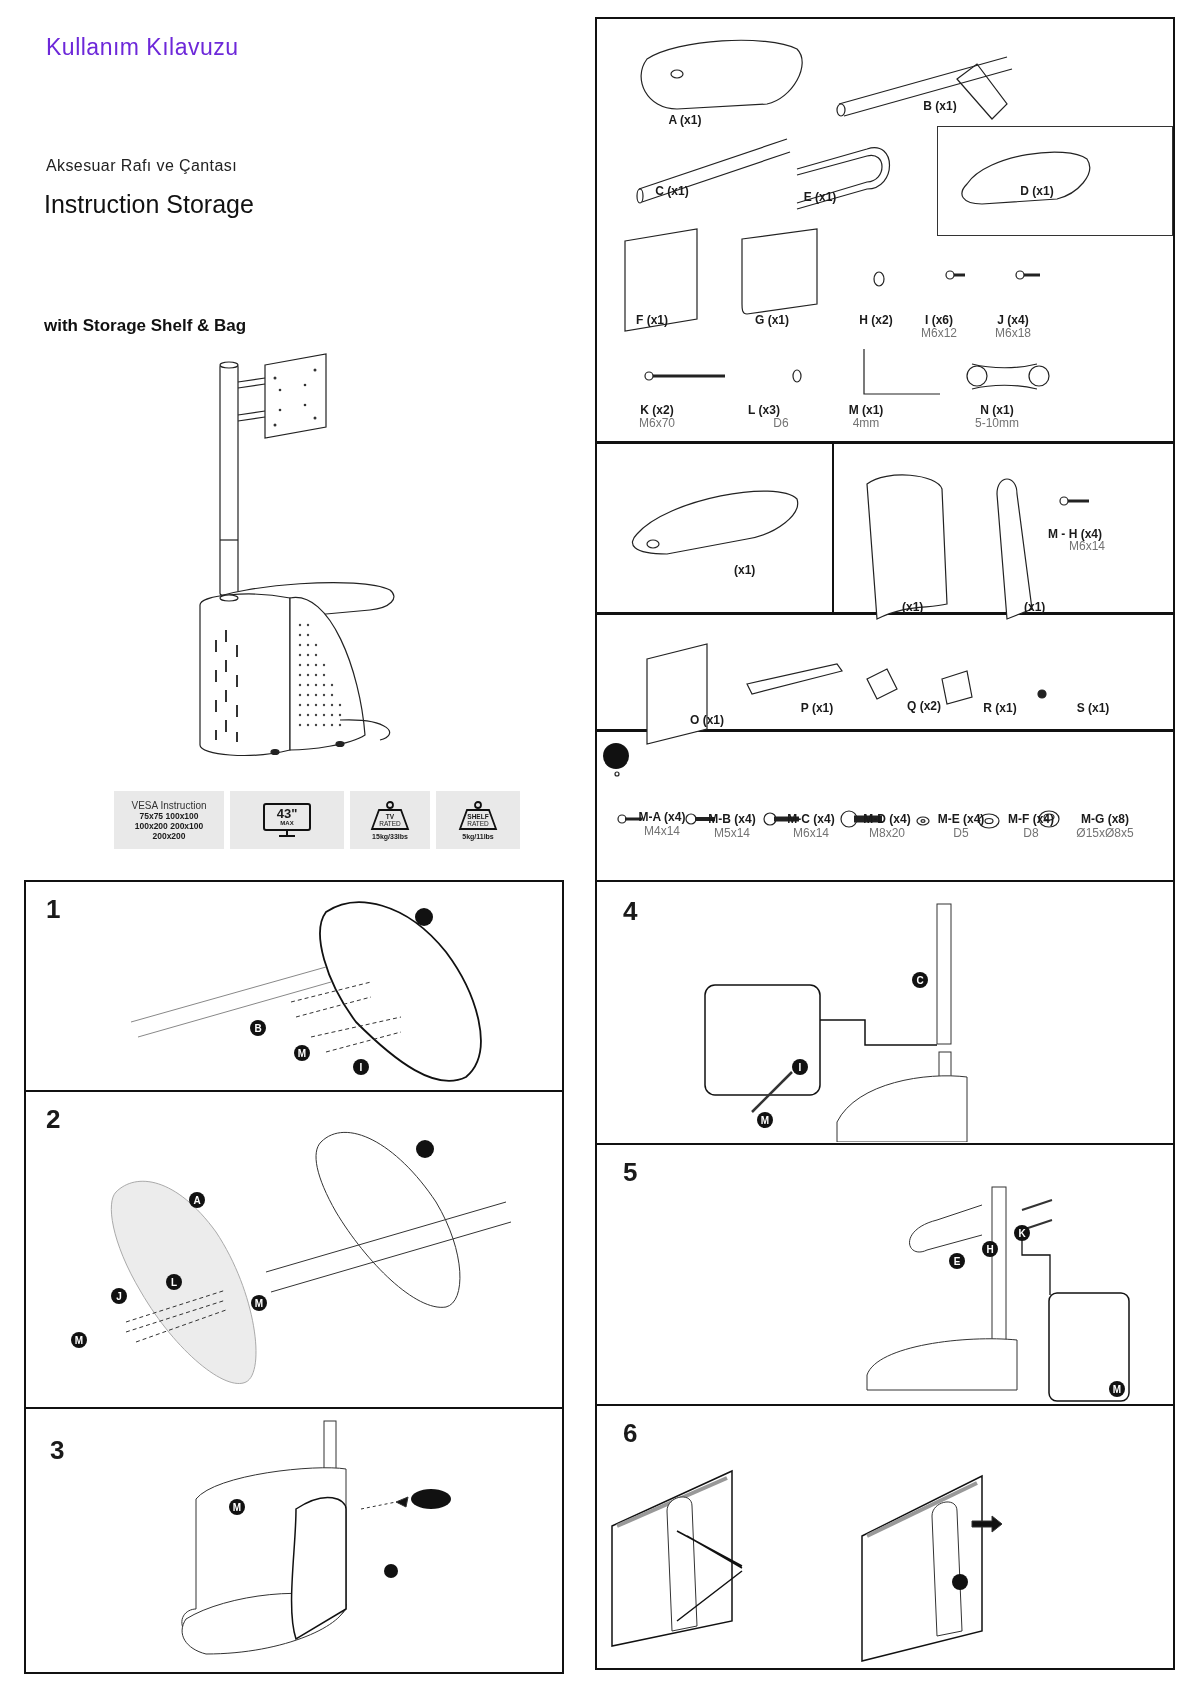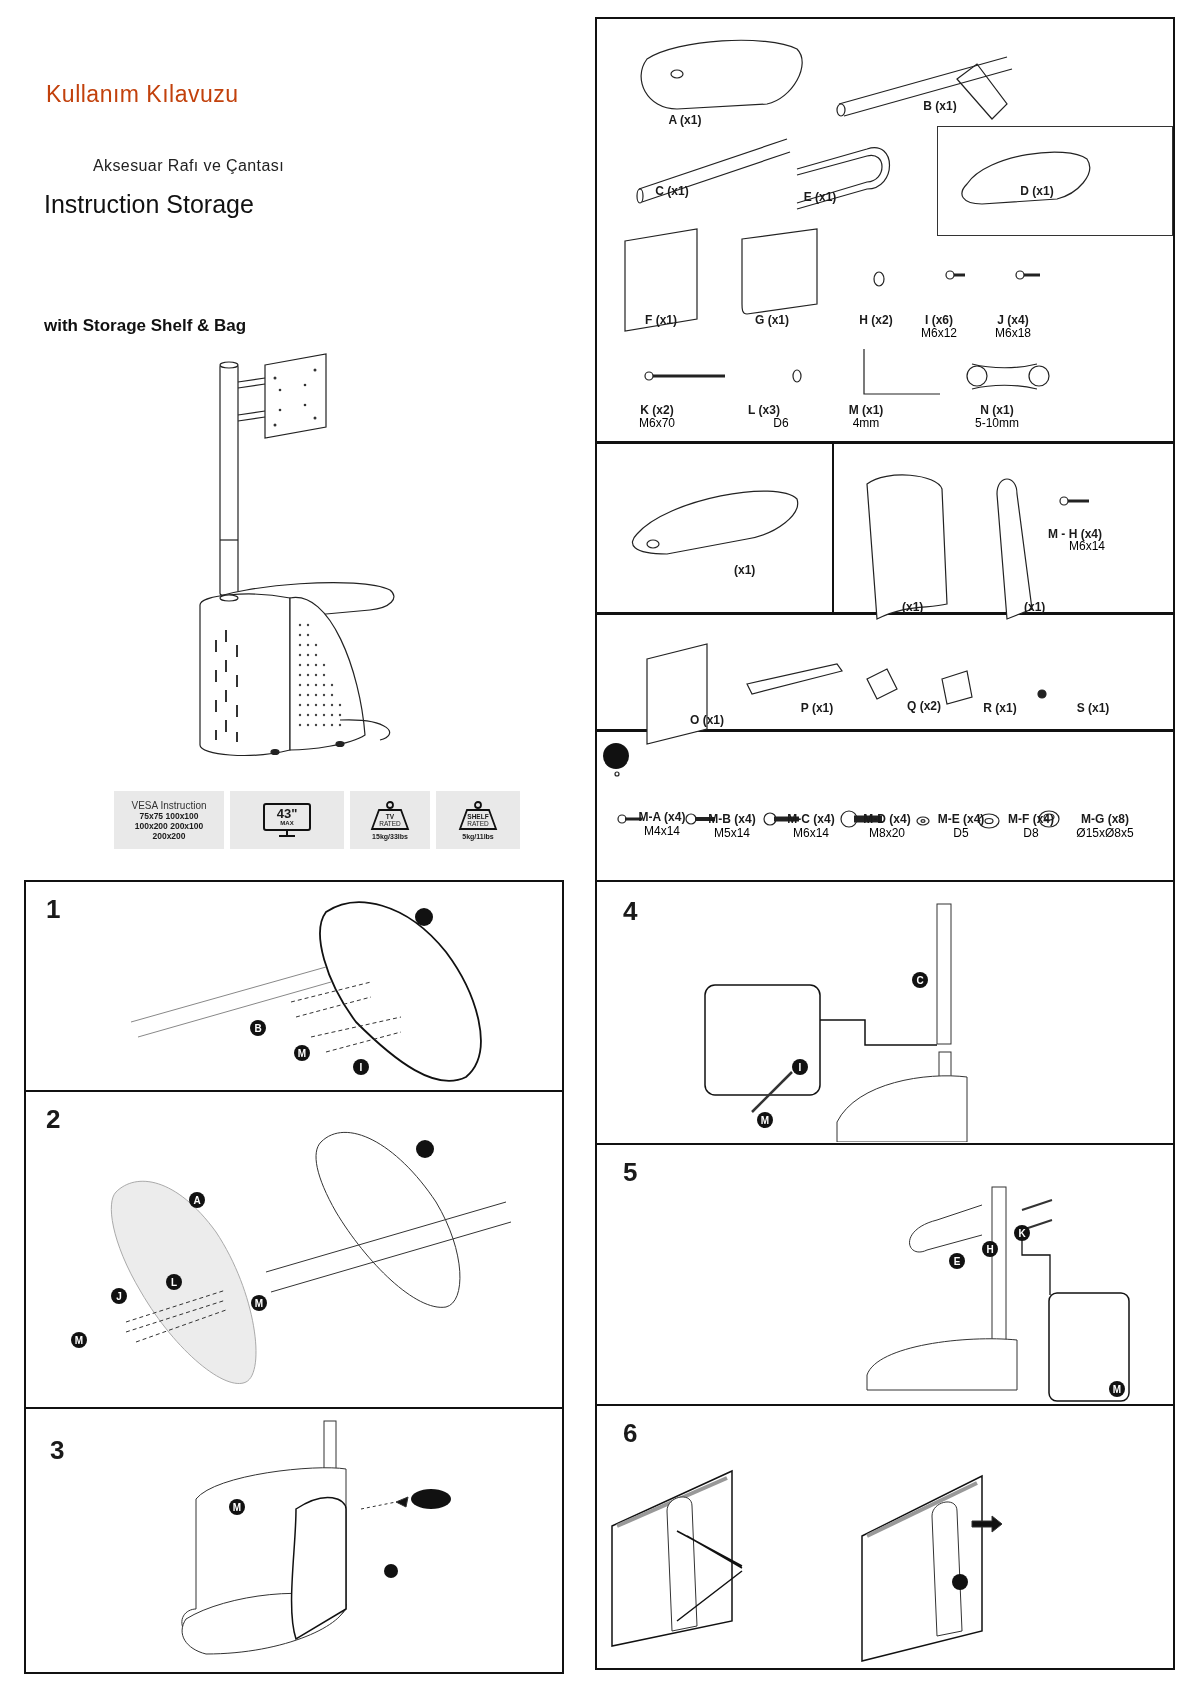--- a/index.html
+++ b/index.html
@@ -1,22 +1,22 @@
 <!DOCTYPE html>
 <html><head>
 <meta charset="utf-8">
 <style>
   * { box-sizing: border-box; margin: 0; padding: 0; }
   html, body { width: 1191px; height: 1684px; background: #ffffff; overflow: hidden; }
   body { position: relative; font-family: "Liberation Sans", sans-serif; color: #1a1a1a; }
   .abs { position: absolute; }
 
   
-  .title-tr { left: 46px; top: 34px; font-size: 23px; font-weight: 300; letter-spacing: 0.5px; color: #c2410c; margin-top: 47px; }
-  .subtitle-tr { left: 46px; top: 157px; font-size: 16px; letter-spacing: 0.4px; color: #222; margin-left: 47px; }
+  .title-tr { left: 46px; top: 34px; font-size: 23px; font-weight: 300; letter-spacing: 0.5px; color: #6d28d9; }
+  .subtitle-tr { left: 46px; top: 157px; font-size: 16px; letter-spacing: 0.4px; color: #222; }
   .title-en { left: 44px; top: 190px; font-size: 25px; color: #111; }
   .tagline { left: 44px; top: 316px; font-size: 17px; font-weight: bold; color: #111; }
 
   .hero { left: 190px; top: 340px; width: 220px; height: 430px; }
 
   .spec-row { left: 114px; top: 791px; display: flex; gap: 6px; }
   .spec { background: #e9e9e9; height: 58px; display: flex; flex-direction: column; align-items: center; justify-content: center; text-align: center; }
   .spec.vesa { width: 110px; }
   .spec.vesa .l1 { font-size: 10px; color: #333; }
   .spec.vesa .l2 { font-size: 8.5px; font-weight: bold; line-height: 10px; }
@@ -37,21 +37,21 @@
   .panel { border: 2.5px solid #111; background: #fff; }
   .step-left { left: 24px; width: 540px; }
   .step-num { position: absolute; left: 20px; top: 12px; font-size: 26px; font-weight: bold; }
 
   .parts-box { left: 595px; top: 17px; width: 580px; height: 865px; border: 2.5px solid #111; }
   .divider-h { position: absolute; left: 0; right: 0; height: 2.5px; background: #111; }
   .divider-v { position: absolute; width: 2px; background: #111; }
   .inner-box-d { position: absolute; left: 340px; top: 107px; width: 236px; height: 110px; border: 1.5px solid #333; }
 
   .part-label { position: absolute; font-size: 12px; font-weight: bold; text-align: center; white-space: nowrap; transform: translateX(-50%); }
-  .part-sub { position: absolute; font-size: 12px; font-weight: normal; color: #000000; text-align: right; white-space: nowrap; transform: translateX(-50%); }
+  .part-sub { position: absolute; font-size: 12px; font-weight: normal; color: #737373; text-align: right; white-space: nowrap; transform: translateX(-50%); }
   .qty-only { position: absolute; font-size: 12px; font-weight: bold; white-space: nowrap; }
 
   .blackdot { position: absolute; background: #111; border-radius: 50%; }
   .callout { position: absolute; width: 16px; height: 16px; border-radius: 50%; background: #111; color: #fff; font-size: 10px; font-weight: bold; display: flex; align-items: center; justify-content: center; }
 
   .step-right { left: 595px; width: 580px; }
   svg { display: block; }
 </style>
 </head>
 <body>
@@ -278,21 +278,21 @@
     <ellipse cx="452" cy="800" rx="10" ry="8"></ellipse>
       <ellipse cx="452" cy="798" rx="5" ry="3"></ellipse>
   </svg>
   <div class="blackdot" style="left:6px; top:724px; width:26px; height:26px;"></div>
 
   <div class="part-label" style="left:88px; top:94px">A (x1)</div>
   <div class="part-label" style="left:343px; top:80px">B (x1)</div>
   <div class="part-label" style="left:75px; top:165px">C (x1)</div>
   <div class="part-label" style="left:223px; top:171px">E (x1)</div>
   <div class="part-label" style="left:440px; top:165px">D (x1)</div>
-  <div class="part-label" style="left:64px; top:294px">F (x1)</div>
+  <div class="part-label" style="left:55px; top:294px">F (x1)</div>
   <div class="part-label" style="left:175px; top:294px">G (x1)</div>
   <div class="part-label" style="left:279px; top:294px">H (x2)</div>
   <div class="part-label" style="left:342px; top:294px">I (x6)</div>
   <div class="part-sub" style="left:342px; top:307px">M6x12</div>
   <div class="part-label" style="left:416px; top:294px">J (x4)</div>
   <div class="part-sub" style="left:416px; top:307px">M6x18</div>
   <div class="part-label" style="left:60px; top:384px">K (x2)</div>
   <div class="part-sub" style="left:60px; top:397px">M6x70</div>
   <div class="part-label" style="left:167px; top:384px">L (x3)</div>
   <div class="part-sub" style="left:184px; top:397px">D6</div>

